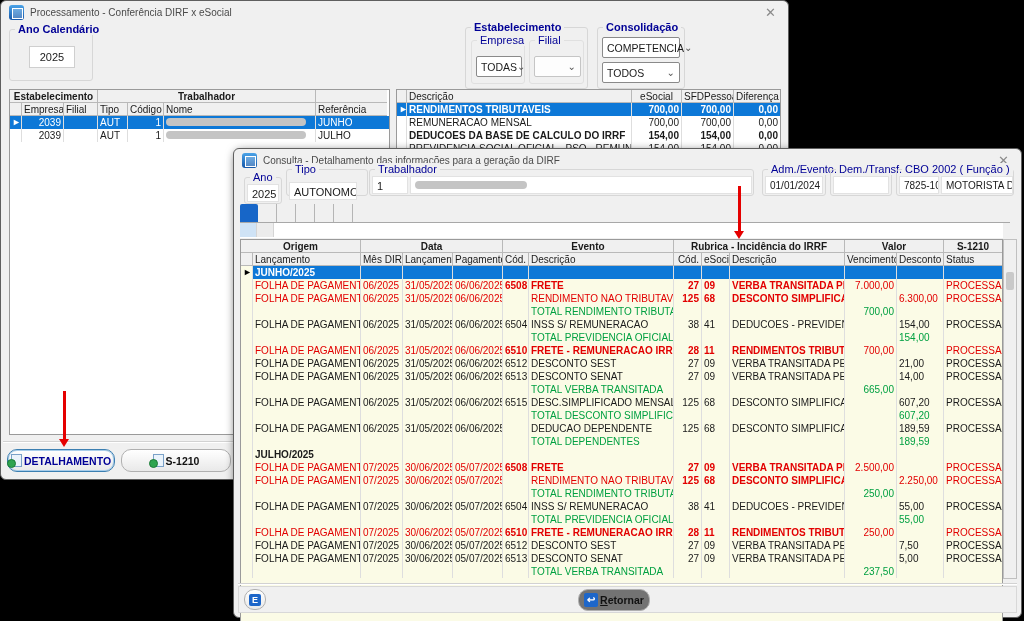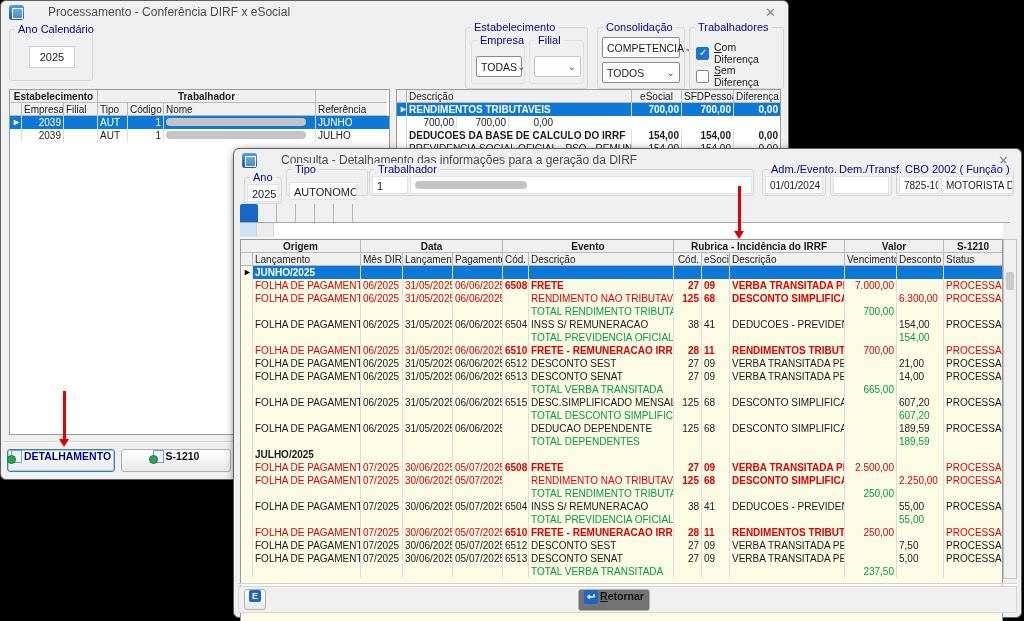--- a/index.html
+++ b/index.html
@@ -3,27 +3,27 @@
 <meta charset="utf-8">
 <style>
 :root{
   --selection_blue:#0d78d7; --text_red:#e20000; --text_green:#00a041;
   --label_navy:#000096; --grid_bg:#fbfbe6; --arrow_red:#e50000;
   --tab_selected_blue:#1766c8; --subtab_selected:#cfe3f6; --checkbox_blue:#1f74d2;
 }
 *{margin:0;padding:0;box-sizing:border-box}
 body{width:1024px;height:621px;background:#000;font-family:"Liberation Sans",sans-serif;position:relative;overflow:hidden;font-size:11px;color:#1a1a1a}
 .win{position:absolute;background:#f0f0f0;border:1px solid #5f5f5f;border-radius:6px;box-shadow:2px 3px 10px rgba(0,0,0,.65)}
-.titlebar{height:22px;display:flex;align-items:center;gap:24px;padding:0 8px;color:#4a4a4a;font-size:12px}
+.titlebar{height:22px;display:flex;align-items:center;gap:6px;padding:0 8px;color:#4a4a4a;font-size:10px}
 .appicon{width:15px;height:15px;border-radius:3px;background:linear-gradient(#4aa3e8,#1456a8);position:relative;flex:0 0 auto}
 .appicon::after{content:"";position:absolute;left:3px;top:3px;width:9px;height:9px;border:1px solid #fff;background:rgba(255,255,255,.25)}
 .closex{margin-left:auto;color:#8a8a8a;font-size:13px;line-height:13px;padding:2px 4px;cursor:default}
 .closex::before{content:"✕"}
 .gbox{position:absolute;border:1px solid #d7d7d7;border-radius:3px}
-.gbox>.glabel{position:absolute;top:-7px;left:5px;background:#f0f0f0;padding:0 3px;color:var(--label_navy);font-weight:normal;font-size:11px;white-space:nowrap}
+.gbox>.glabel{position:absolute;top:-7px;left:5px;background:#f0f0f0;padding:0 3px;color:var(--label_navy);font-weight:bold;font-size:11px;white-space:nowrap}
 .gbox>.glabel.thin{font-weight:normal}
 .tin{position:absolute;background:#fff;border:1px solid #cfcfcf;font-size:11px;line-height:20px;padding:0 4px;white-space:nowrap;overflow:hidden}
 .dd{position:absolute;background:#fff;border:1px solid #8a8a8a;border-radius:2px;height:21px;display:flex;align-items:center;justify-content:space-between;padding:0 4px;font-size:10.5px}
 .dd .chev{color:#555;font-size:10px;line-height:10px}
 .dd.off{border-color:#c5c5c5;background:#fdfdfd}
 .cbrow{position:absolute;display:flex;align-items:center;gap:5px;font-size:10.5px}
 .cb{width:13px;height:13px;border:1px solid #8a8a8a;background:#fff;border-radius:2px;position:relative;flex:0 0 auto}
 .cb.on{background:var(--checkbox_blue);border-color:var(--checkbox_blue)}
 .cb.on::after{content:"✓";position:absolute;left:2px;top:-1px;color:#fff;font-size:10px}
 .cbrow .cblabel::first-letter{text-decoration:underline}
@@ -59,21 +59,21 @@
 .frow.brub .c7,.frow.brub .c8,.frow.brub .c9{font-weight:bold}
 .marker{font-size:9px}
 
 .tabs{position:absolute;display:flex;align-items:flex-end;border-bottom:1px solid #a8a8a8}
 .tab{height:18px;line-height:17px;padding:0 9px;font-size:10.5px;border-right:1px solid #b5b5b5;background:#f0f0f0;white-space:nowrap}
 .tab.on{background:var(--tab_selected_blue);color:#fff;border-radius:2px 2px 0 0;border-right:none}
 .subtabs{position:absolute;display:flex;background:#fff}
 .subtab{height:14px;line-height:14px;padding:0 8px;font-size:10px;background:#ececec;border-right:1px solid #d5d5d5;white-space:nowrap}
 .subtab.on{background:var(--subtab_selected)}
 
-.btn{position:absolute;display:flex;justify-content:center;gap:2px;background:linear-gradient(#ffffff,#e9e9e9);border:1px solid #b0b0b0;border-radius:3px;font-size:10.5px;font-weight:bold;color:#111}
+.btn{position:absolute;display:flex;align-items:center;justify-content:center;gap:2px;background:linear-gradient(#ffffff,#e9e9e9);border:1px solid #b0b0b0;border-radius:10px;font-size:10.5px;font-weight:bold;color:#111}
 .btn.focus{border-color:#3c7fb1;box-shadow:0 0 0 1px #a8cdea inset;color:var(--label_navy)}
 .pageicon{width:11px;height:13px;background:#eaf3fb;border:1px solid #7aa1c8;position:relative;flex:0 0 auto}
 .pageicon::before{content:"";position:absolute;left:-5px;bottom:-2px;width:7px;height:7px;border-radius:50%;background:#2ea44f;border:1px solid #1c7a38}
 .reticon{width:14px;height:14px;border-radius:2px;background:#1d66c9;color:#fff;font-size:10px;line-height:14px;text-align:center;flex:0 0 auto}
 .reticon::before{content:"↩"}
 .eicon{width:12px;height:12px;border-radius:2px;background:#1d66c9;color:#fff;font-size:9px;font-weight:bold;line-height:12px;text-align:center}
 .btnlabel-underline::first-letter{text-decoration:underline}
 
 .vscroll{position:absolute;background:#f0f0f0;border:1px solid #c0c0c0}
 .vthumb{position:absolute;left:2px;right:2px;background:#c9c9c9;border-radius:2px}
@@ -121,31 +121,20 @@
     <div class="dd" style="left:4px;top:9px;width:78px">
       <span>COMPETENCIA</span>
         <span class="chev">⌄</span>
     </div>
     <div class="dd" style="left:4px;top:34px;width:78px">
       <span>TODOS</span>
         <span class="chev">⌄</span>
     </div>
   </div>
 
-  <div class="gbox" style="left:688px;top:26px;width:95px;height:62px">
-    <span class="glabel">Trabalhadores</span>
-    <div class="cbrow" style="left:6px;top:13px">
-      <span class="cb on"></span>
-      <span class="cblabel">Com Diferença</span>
-    </div>
-    <div class="cbrow" style="left:6px;top:36px">
-      <span class="cb"></span>
-      <span class="cblabel">Sem Diferença</span>
-    </div>
-  </div>
 
   <div class="grid" style="left:8px;top:88px;width:381px;height:346px">
     <div class="grow ghead grp">
       <div class="cell lg0">Estabelecimento</div>
       <div class="cell lg1">Trabalhador</div>
       <div class="cell lg2"></div>
     </div>
     <div class="grow ghead">
       <div class="cell l0"></div>
       <div class="cell l1" style="text-align:left">Empresa</div>
@@ -194,20 +183,21 @@
 
     <div class="grow brow sel b">
           <div class="cell r0 marker">►</div>
           <div class="cell r1">RENDIMENTOS TRIBUTAVEIS</div>
           <div class="cell r2">700,00</div>
           <div class="cell r3">700,00</div>
           <div class="cell r4">0,00</div>
         </div>
         <div class="grow brow">
           <div class="cell r0 marker"></div>
+          <div class="cell r1">REMUNERACAO MENSAL</div>
           <div class="cell r2">700,00</div>
           <div class="cell r3">700,00</div>
           <div class="cell r4">0,00</div>
         </div>
         <div class="grow brow b">
           <div class="cell r0 marker"></div>
           <div class="cell r1">DEDUCOES DA BASE DE CALCULO DO IRRF</div>
           <div class="cell r2">154,00</div>
           <div class="cell r3">154,00</div>
           <div class="cell r4">0,00</div>

